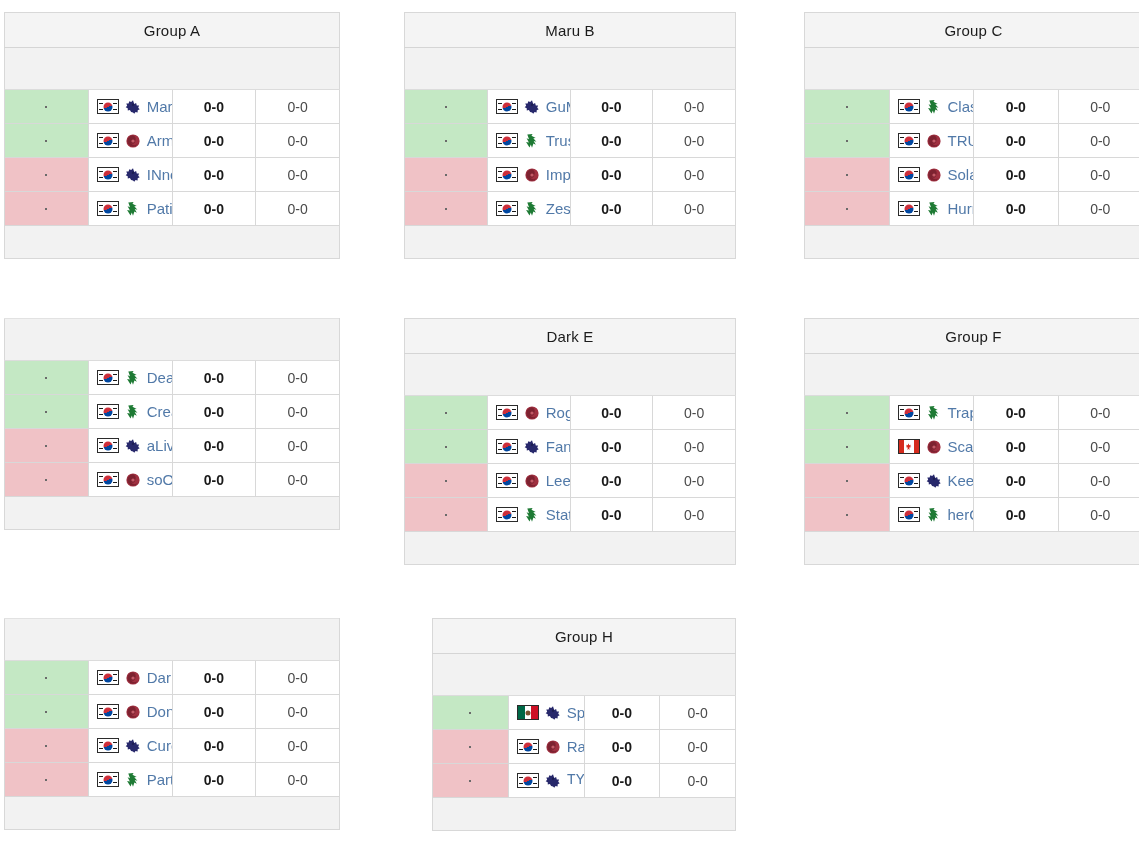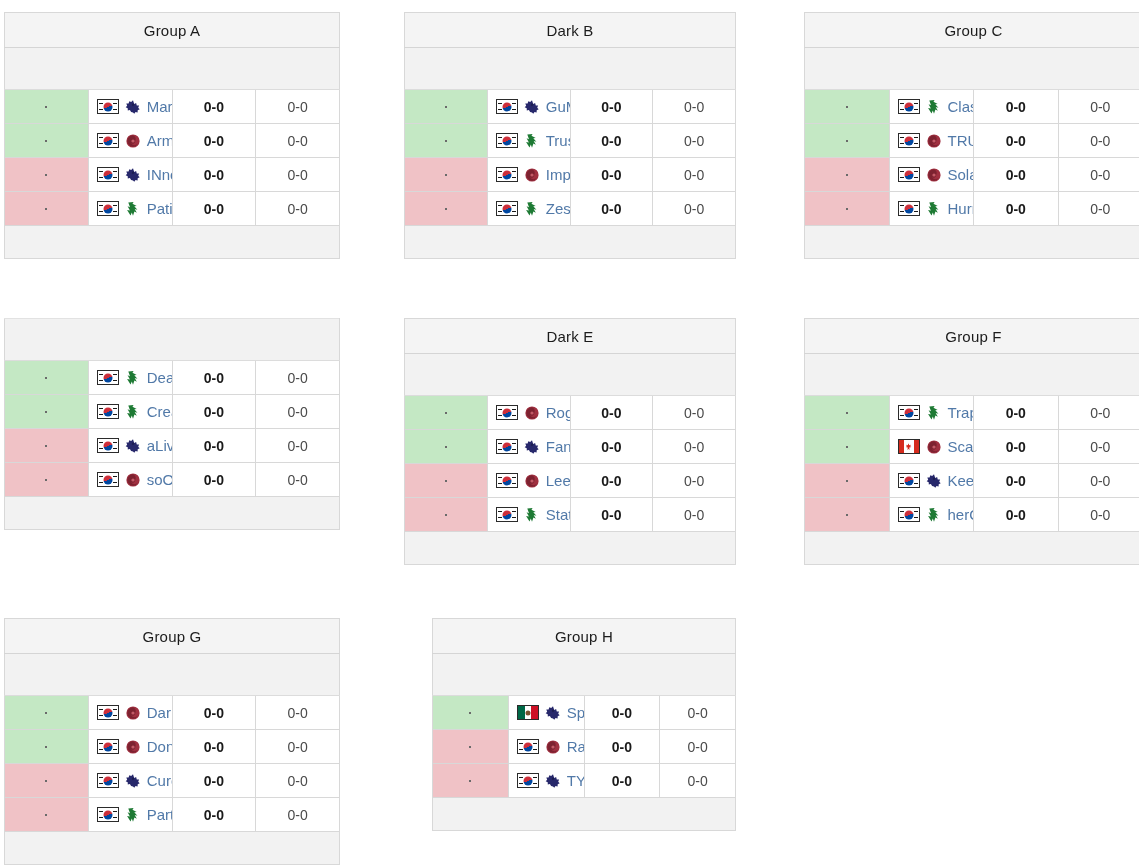--- a/index.html
+++ b/index.html
@@ -297,21 +297,21 @@
           <tr class="footer-row">
             <td colspan="4"></td>
           </tr>
         </tbody>
       </table>
     </div>
     <div style="grid-area: 1 / 3; align-self: start;">
       <table class="group-table">
         <thead>
           <tr class="group-header">
-            <th colspan="4">Dark B</th>
+            <th colspan="4">Maru B</th>
           </tr>
           <tr class="subheader">
             <th colspan="4"></th>
           </tr>
         </thead>
         <tbody>
           <tr class="player-row">
             <td class="status adv"><span class="status-dot"></span></td>
             <td class="player">
               <div class="player-inner">
@@ -832,23 +832,20 @@
           </tr>
           <tr class="footer-row">
             <td colspan="4"></td>
           </tr>
         </tbody>
       </table>
     </div>
     <div style="grid-area: 5 / 1; align-self: start;">
       <table class="group-table">
         <thead>
-          <tr class="group-header">
-            <th colspan="4">Group G</th>
-          </tr>
           <tr class="subheader">
             <th colspan="4"></th>
           </tr>
         </thead>
         <tbody>
           <tr class="player-row">
             <td class="status adv"><span class="status-dot"></span></td>
             <td class="player">
               <div class="player-inner">
                 <span class="flag flag-kr">
@@ -1010,21 +1007,21 @@
                   <span class="kr-b2"></span>
                   <span class="kr-b3"></span>
                   <span class="kr-b4"></span>
                 </span>
                 <span style="display: flex;">
                   <svg class="race" viewBox="0 0 16 16" xmlns="http://www.w3.org/2000/svg">
                     <path fill="#27286b" d="M8 1.2 6.2 3.1 4.3 2.2 3.6 4.5 1.3 4.6l.9 2.2-1.5 1.5 2 1 .1 2.2 2.1-.5 1.2 1.9L8 13.4l1.3 1.4 1.2-1.9 2.1.5.1-2.2 2-1-1.5-1.5.9-2.2-2.3-.1-.7-2.3-1.9.9z"></path>
                     <path fill="#1a1b4b" d="M8 4.1 6.9 5.9 8 7.2l1.1-1.3z"></path>
                   </svg>
                 </span>
-                <a class="pname" style="text-decoration: none;">TY</a>
+                <a class="pname" style="text-decoration: none; font-family: Liberation Mono, monospace;">TY</a>
               </div>
             </td>
             <td class="match-score">0-0</td>
             <td class="game-score">0-0</td>
           </tr>
           <tr class="footer-row">
             <td colspan="4"></td>
           </tr>
         </tbody>
       </table>

